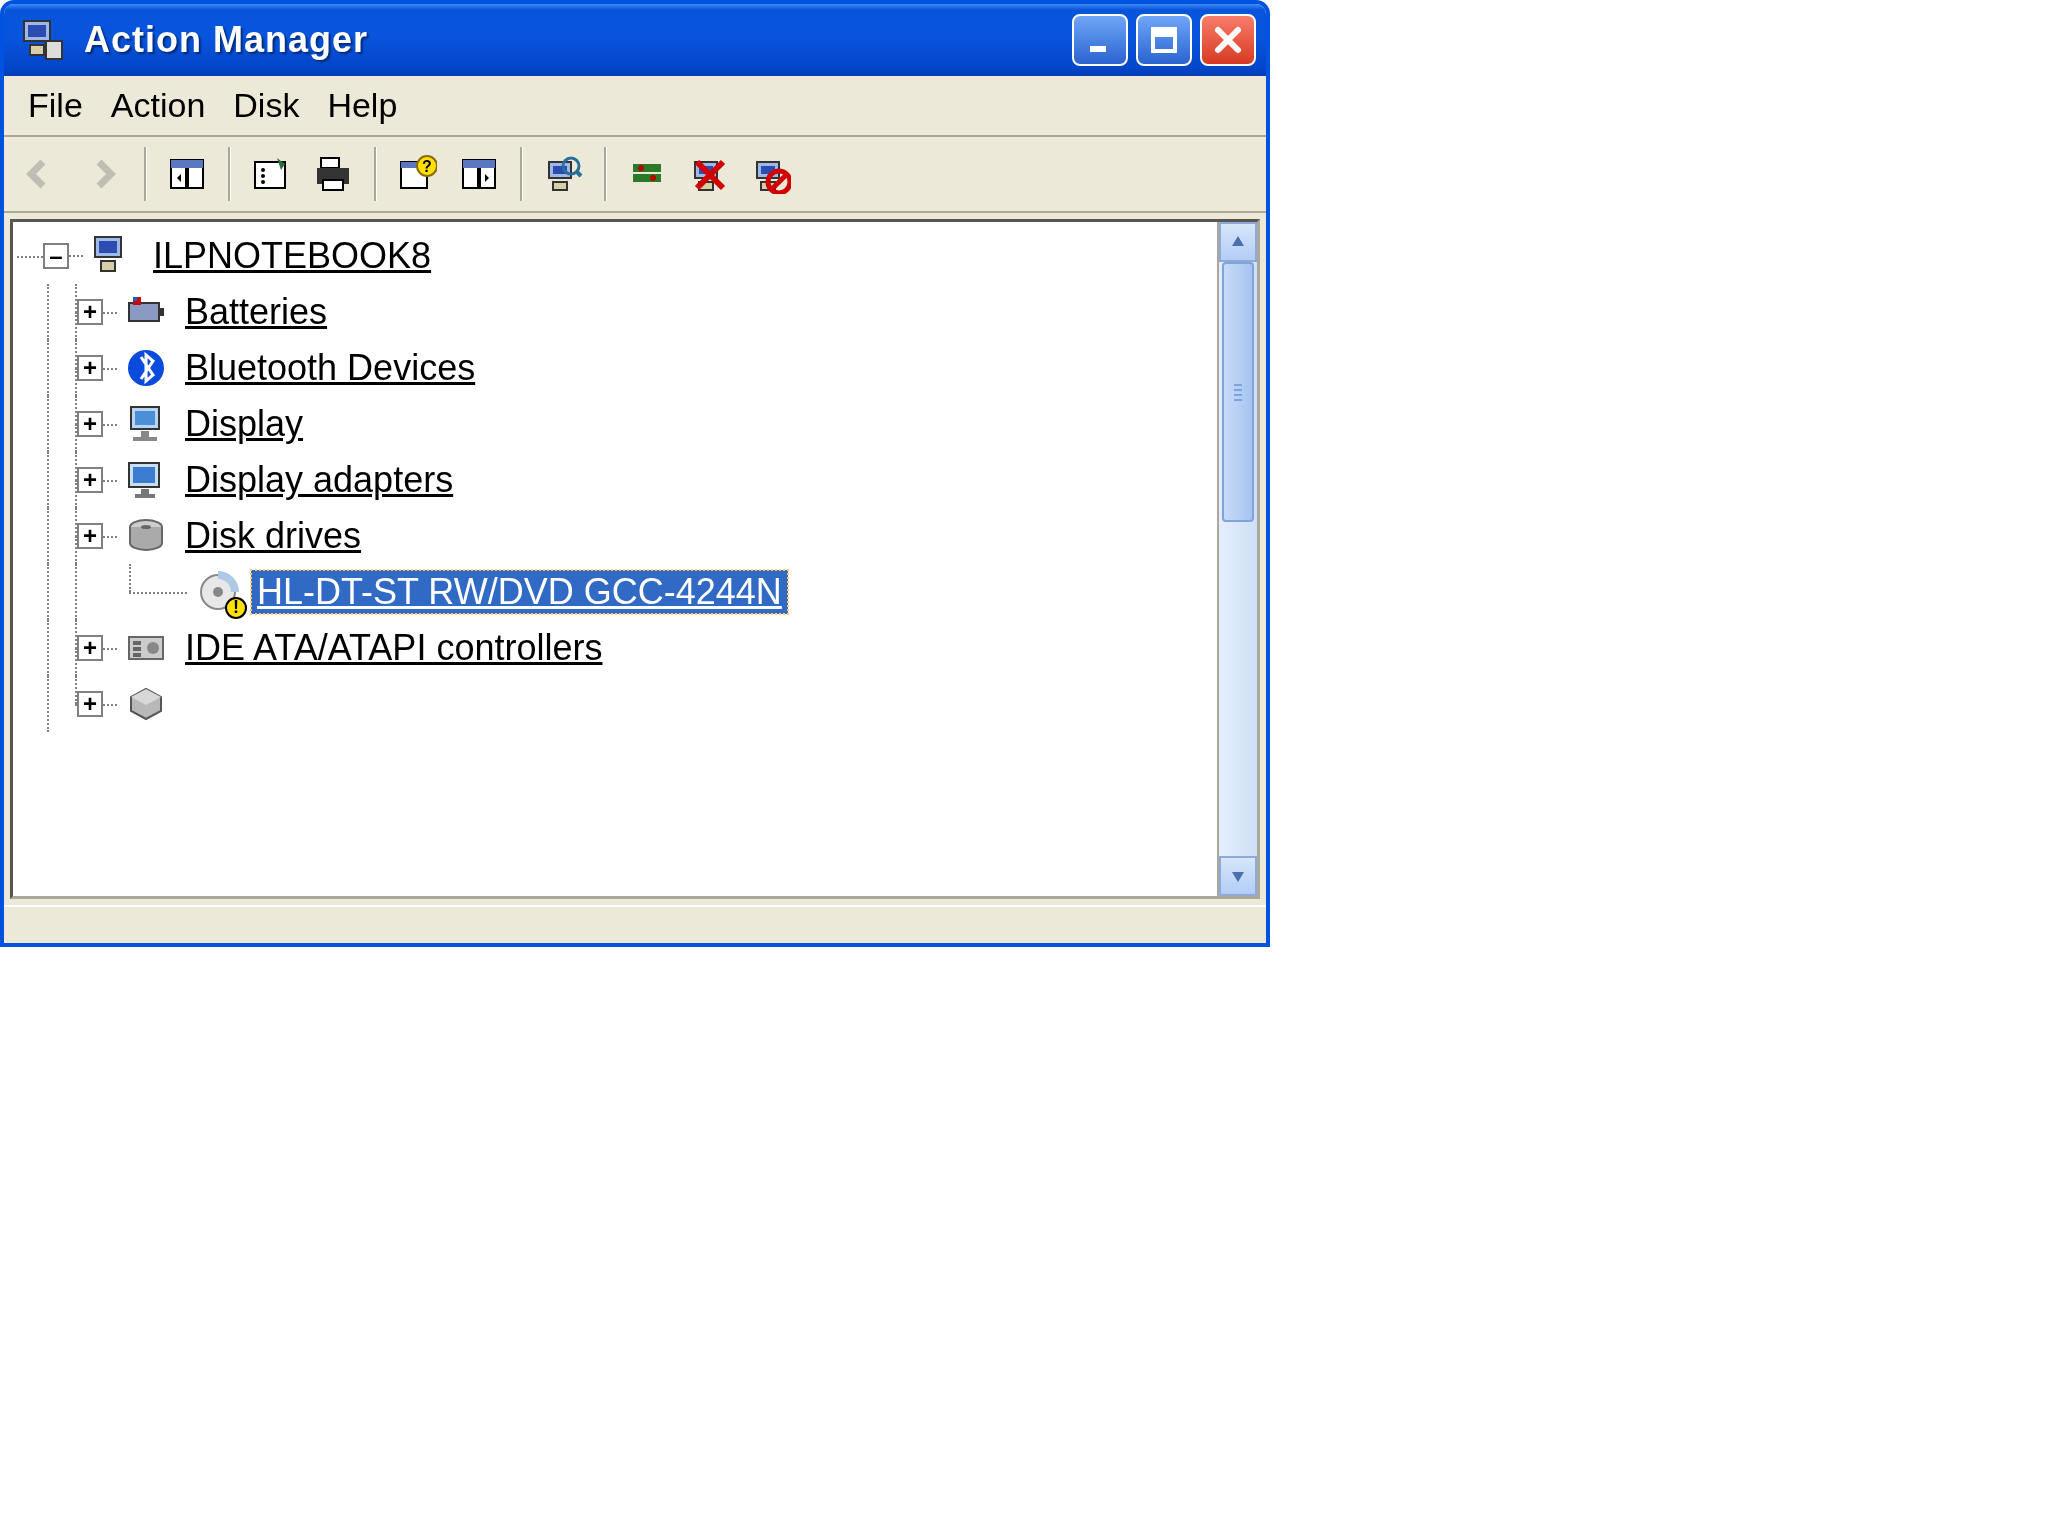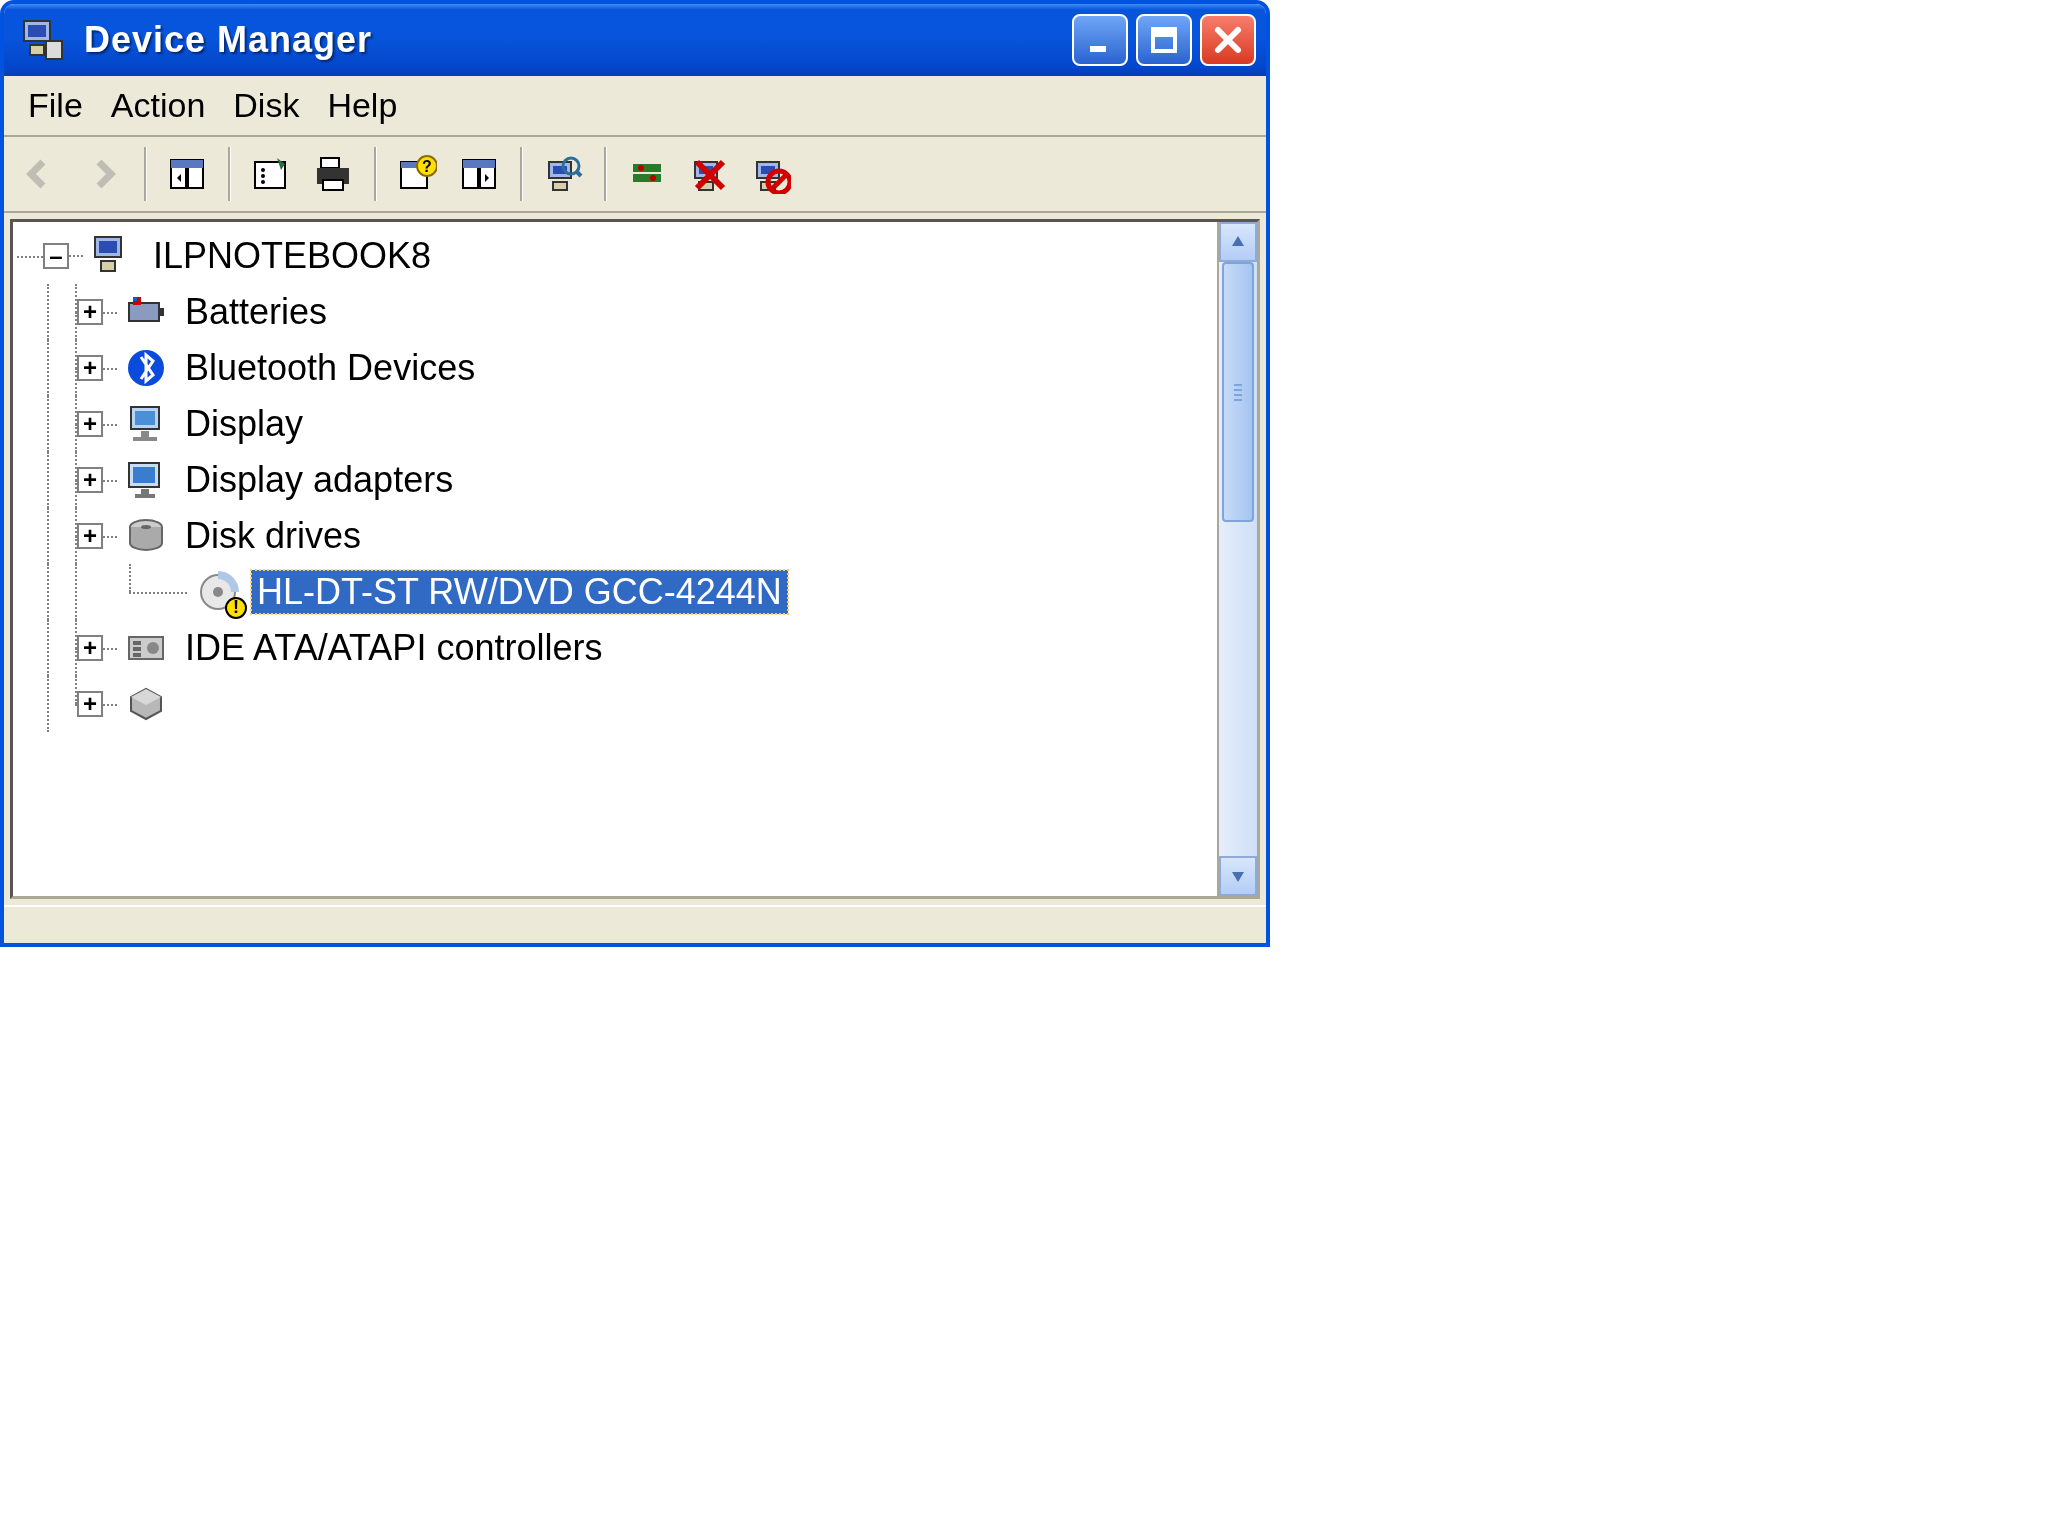--- a/index.html
+++ b/index.html
@@ -154,21 +154,21 @@
     flex: 0 0 auto;
     position: relative;
     z-index: 2;
   }
   .expander.minus::before { content:"–"; line-height:0.5;}
   .expander.plus::before { content:"+"; line-height:0.8;}
   .node-icon {
     width: 46px; height: 46px; margin: 0 10px 0 8px;
     display:inline-block; flex:0 0 auto;
   }
-  .node-label { padding: 2px 6px; }
+  .node-label { padding: 2px 6px; text-decoration: underline; }
   .node-label.selected {
     background: #316ac5;
     color: #fff;
     outline: 2px dotted #ffd060;
     outline-offset: -1px;
   }
   .warn-overlay {
     position: relative;
   }
   .warn-badge{
@@ -193,21 +193,21 @@
 
   <div class="titlebar">
     <span class="app-icon">
       <svg viewBox="0 0 46 46">
           <rect x="4" y="4" width="26" height="20" fill="#9fb8e8" stroke="#333" stroke-width="2"></rect>
           <rect x="8" y="8" width="18" height="12" fill="#2b4cb0"></rect>
           <rect x="10" y="28" width="14" height="10" fill="#d6cfa8" stroke="#333" stroke-width="2"></rect>
           <rect x="26" y="24" width="16" height="18" fill="#dcdcdc" stroke="#333" stroke-width="2"></rect>
         </svg>
     </span>
-    <span class="title">Device Manager</span>
+    <span class="title">Action Manager</span>
     <div class="controls">
       <div class="ctrl min">
         <svg viewBox="0 0 32 32">
             <rect x="6" y="22" width="16" height="6" fill="#fff"></rect>
           </svg>
       </div>
       <div class="ctrl max">
         <svg viewBox="0 0 32 32">
             <rect x="5" y="5" width="22" height="22" fill="none" stroke="#fff" stroke-width="4"></rect>
             <rect x="5" y="5" width="22" height="8" fill="#fff"></rect>

